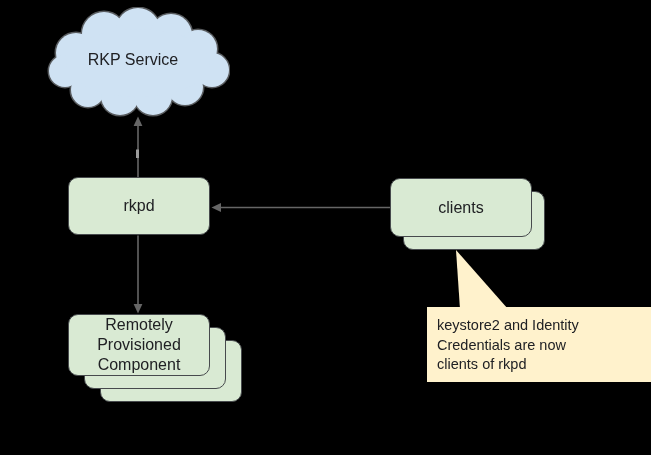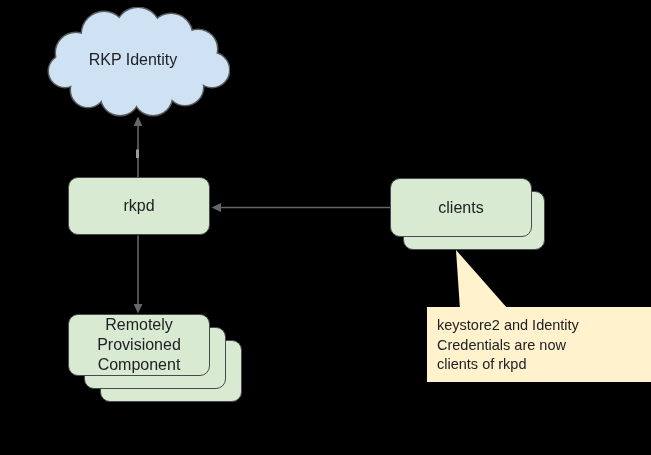--- a/index.html
+++ b/index.html
@@ -60,21 +60,21 @@
         <circle cx="166" cy="63" r="17"></circle>
       <circle cx="19" cy="64" r="16"></circle>
         <circle cx="42" cy="83" r="17"></circle>
       <circle cx="74" cy="89" r="19"></circle>
         <circle cx="107" cy="89" r="19"></circle>
       <circle cx="139" cy="80" r="18"></circle>
       <ellipse cx="92" cy="56" rx="72" ry="34"></ellipse>
     </g>
   </svg>
   <div id="cloud-label">
-    <span>RKP Identity</span>
+    <span>RKP Service</span>
   </div>
 
   <div class="gbox label z2" style="left:68px;top:177px;height:58px;">
     <span>rkpd</span>
   </div>
 
   <div class="gbox z2" style="left:403px;top:191px;height:59px;"></div>
   <div class="gbox label z2" style="left:390px;top:178px;height:59px;border-radius:10px;">
     <span>clients</span>
   </div>

